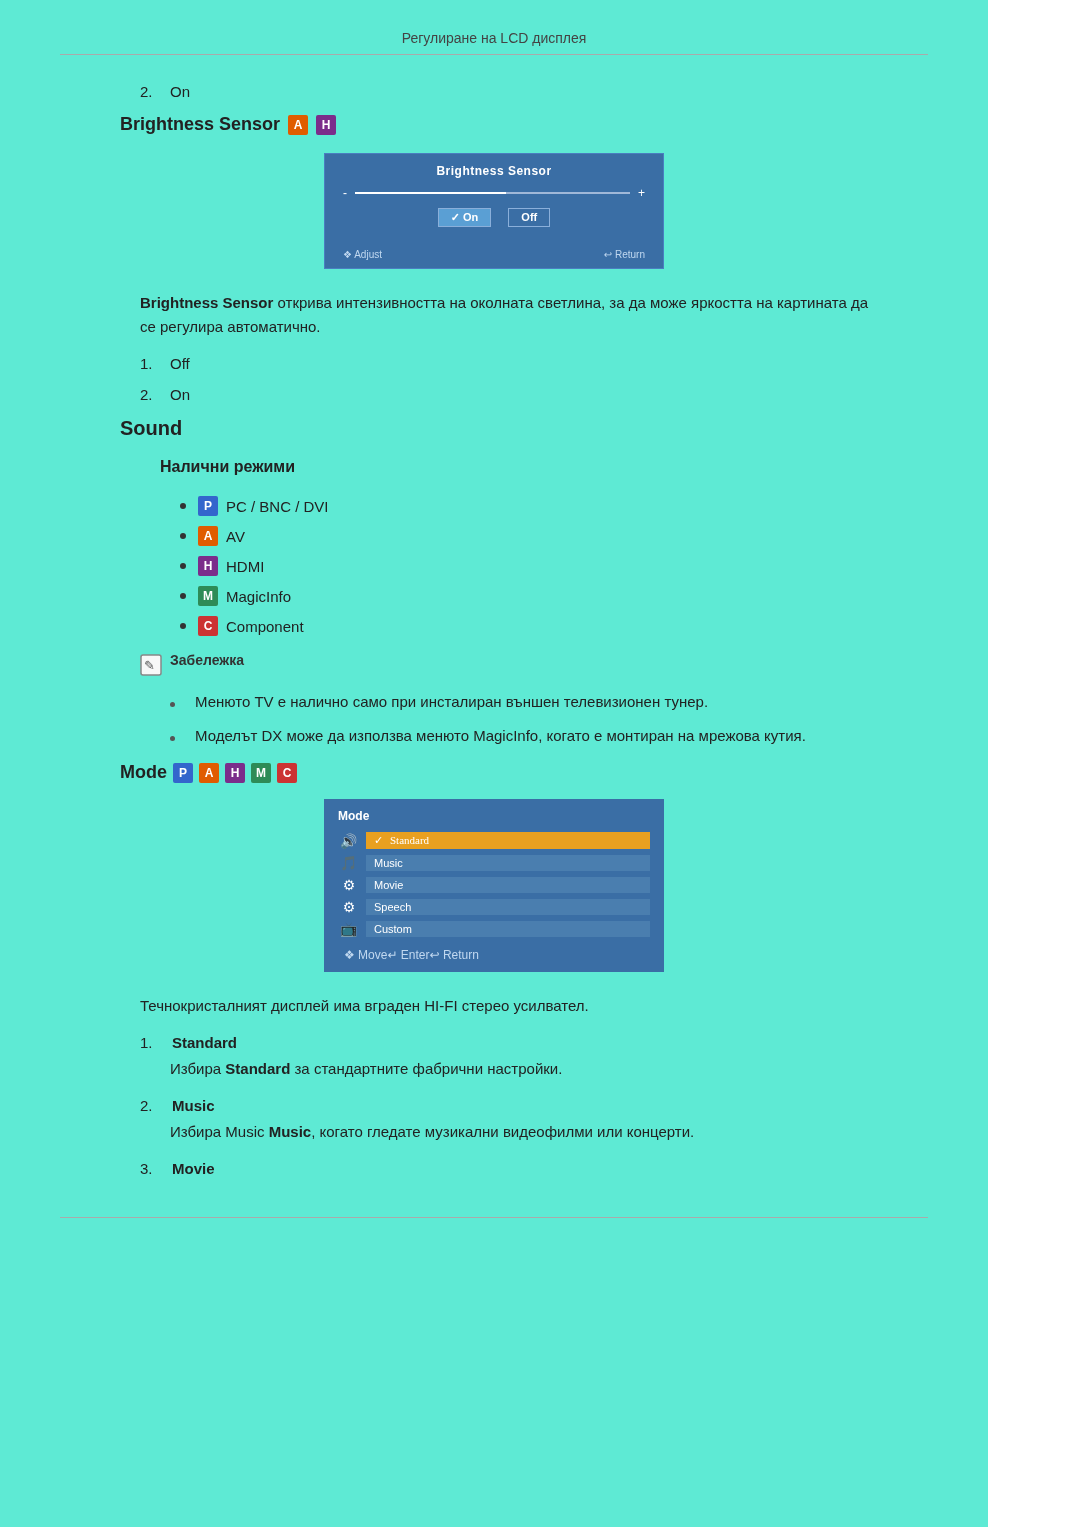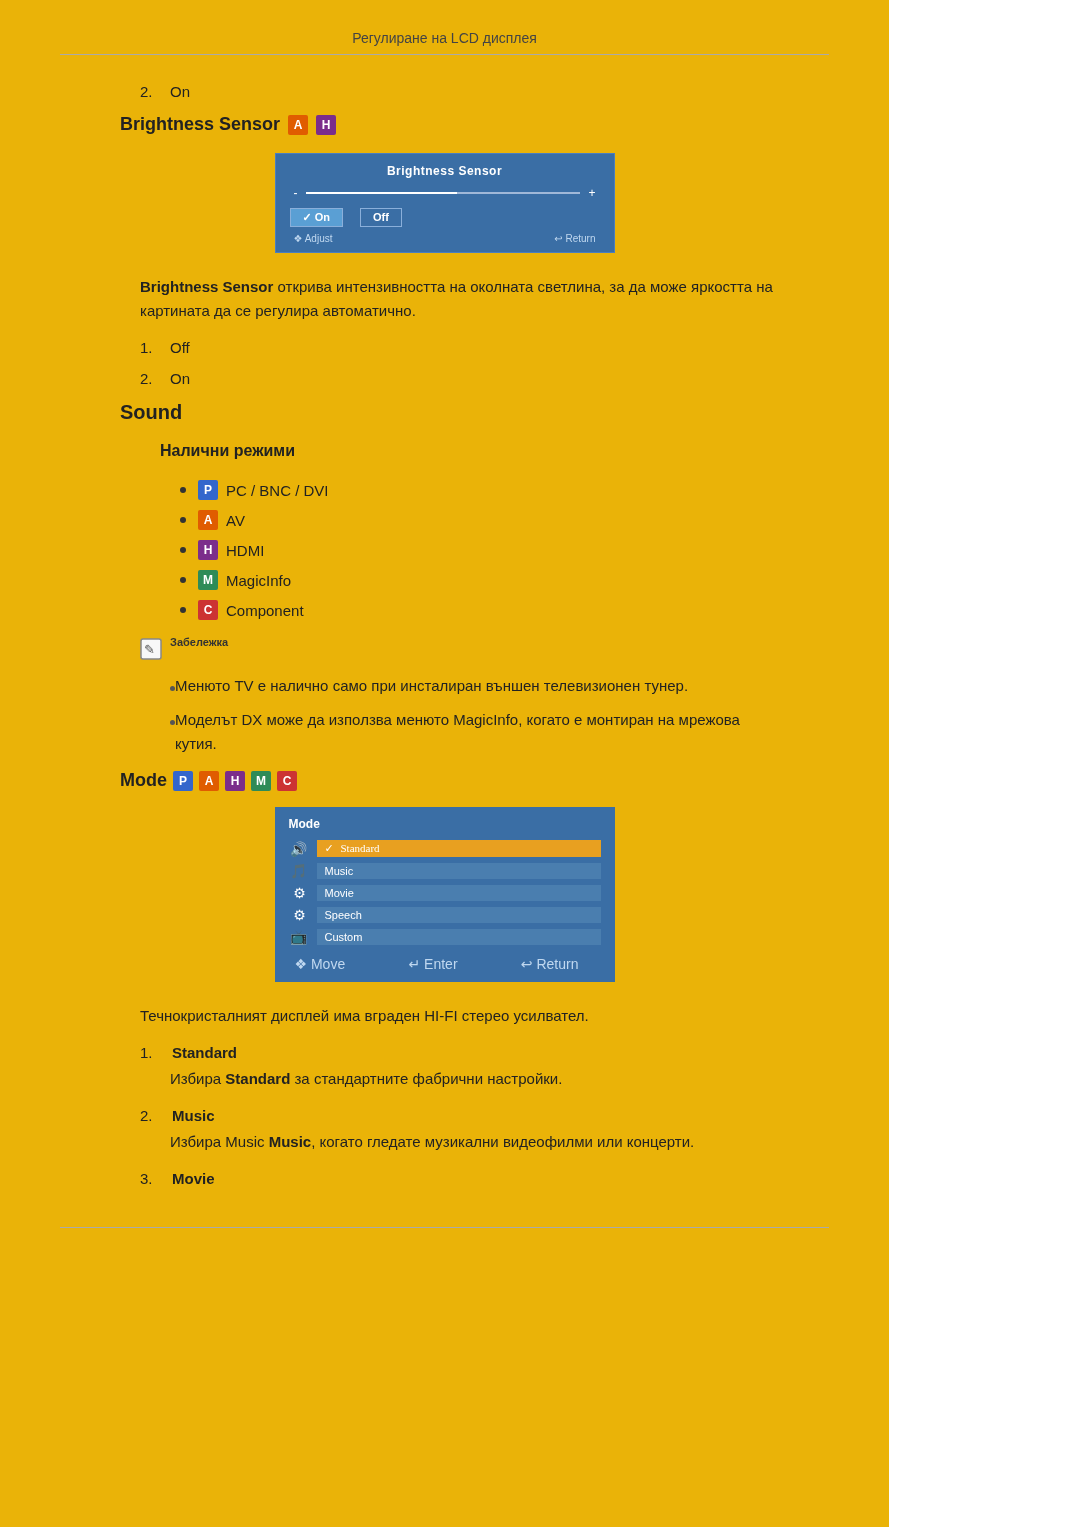--- a/index.html
+++ b/index.html
@@ -8,23 +8,23 @@
       font-family: Arial, sans-serif;
       font-size: 15px;
       color: #222;
       background: #fff;
       width: 1080px;
       min-height: 1527px;
       padding: 0;
     }
 
     .page-container {
-      width: 889px;
+      width: 988px;
       min-height: 1527px;
-      background: #eab308;
+      background: #5eead4;
       padding: 30px 60px 40px 60px;
       position: relative;
     }
 
     .top-divider {
       border: none;
       border-top: 1px solid #aaa;
       margin-bottom: 28px;
     }
 
@@ -129,22 +129,22 @@
 
     .osd-slider-fill {
       width: 55%;
       height: 2px;
       background: #fff;
     }
 
     .osd-buttons-row {
       display: flex;
       gap: 17px;
-      justify-content: flex-start;
-      margin-bottom: 6px;
+      justify-content: center;
+      margin-bottom: 22px;
     }
 
     .osd-btn {
       padding: 2px 12px;
       font-size: 11px;
       font-weight: bold;
       color: #fff;
       border: 1px solid #8aafda;
       cursor: pointer;
     }
@@ -225,30 +225,30 @@
     }
 
     .note-icon {
       width: 22px;
       height: 22px;
       flex-shrink: 0;
       margin-top: 2px;
     }
 
     .note-label {
-      font-size: 11px;
+      font-size: 14px;
       font-weight: bold;
       color: #333;
     }
 
     
     .note-item {
       display: flex;
       align-items: baseline;
-      gap: 0;
+      gap: 20px;
       margin-left: 110px;
       margin-right: 60px;
       margin-bottom: 10px;
       font-size: 15px;
       line-height: 1.6;
     }
 
     .note-bullet {
       width: 5px;
       height: 5px;
@@ -322,23 +322,22 @@
       font-family: Liberation Serif, serif;
     }
 
     .mode-osd-row-bar.item {
       background: #4a7eaf;
       color: #fff;
     }
 
     .mode-osd-footer {
       display: flex;
-      justify-content: space-between;
-      padding: 4px 36px 0 20px;
-      font-size: 14px;
+      padding: 4px 20px 0 20px;
+      font-size: 12px;
       color: #c0d8f0;
       margin-top: 4px;
     }
 
     .checkmark {
       color: #fff;
       margin-right: 4px;
     }
 
     

